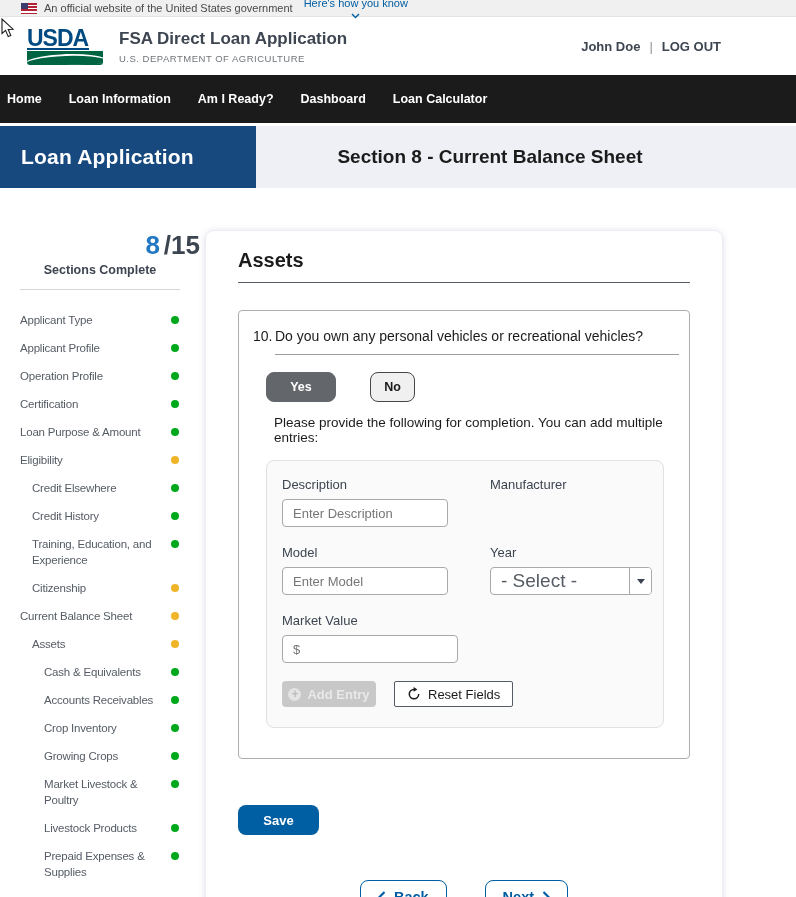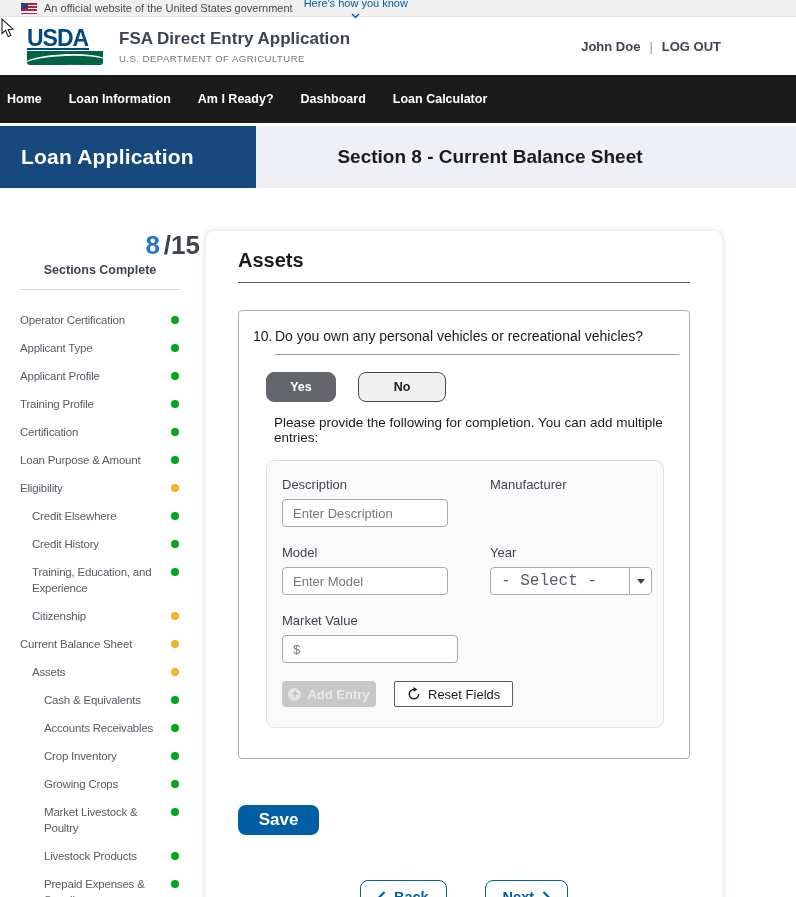--- a/index.html
+++ b/index.html
@@ -70,54 +70,54 @@
     border:1px solid #eceef4; border-radius:9px; box-shadow:0 1px 7px rgba(70,80,120,.18);
     padding:18px 32px 70px 32px; min-height:760px; }
   .card h2 { font-size:20px; font-weight:bold; color:#1b1b1b; }
   .h-rule { border:none; border-top:1.5px solid #565c65; margin-top:10px; }
 
   .qbox { margin-top:27px; border:1px solid #a9aeb1; border-radius:4px; padding:17px 14px 30px 14px; }
   .q-row { display:flex; font-size:14px; color:#1b1b1b; }
   .q-num { width:22px; flex:0 0 22px; }
   .q-divider { border-bottom:1px solid #9d9d9d; margin:10px 0 0 22px; width:404px; }
 
-  .yn-row { margin:17px 0 0 13px; display:flex; gap:22px; }
+  .yn-row { margin:17px 0 0 13px; display:flex; gap:34px; }
   .yes, .no { font-family:inherit; font-size:12.5px; font-weight:bold; border-radius:8px;
     height:30px; cursor:pointer; }
   .yes { width:70px; background:var(--selected-gray,#63666a); color:#fff; border:1px solid var(--selected-gray,#63666a); }
-  .no { width:88px; background:#f0f0f0; color:#1b1b1b; border:1.5px solid #44474b; }
+  .no { width:45px; background:#f0f0f0; color:#1b1b1b; border:1.5px solid #44474b; }
 
   .helper { margin:13px 0 0 21px; font-size:13.5px; color:#1b1b1b; }
 
   .panel { margin:15px 0 0 13px; width:398px; background:#fafafa; border:1px solid #dfe1e2;
     border-radius:8px; padding:16px 14px 20px 15px; }
   .grid { display:grid; grid-template-columns:166px 162px; column-gap:42px; row-gap:18px; }
   .field label { display:block; font-size:13px; color:#3d4551; margin-bottom:7px; }
   .field input { width:166px; height:28px; border:1px solid #a9a9a9; border-radius:4px;
     background:#fff; padding:0 10px; font-family:inherit; font-size:13px; color:#1b1b1b; }
   .field input::placeholder { color:#767676; opacity:1; }
   .mv-input { width:176px !important; }
   .select { width:162px; height:28px; border:1px solid #a9a9a9; border-radius:4px; background:#fff;
     display:flex; align-items:center; cursor:pointer; overflow:hidden; }
-  .select-value { flex:1; font-size:16px; color:#565c65; padding-left:10px;font-family:Liberation Mono, monospace; }
+  .select-value { flex:1; font-size:19px; color:#565c65; padding-left:10px; }
   .select-arrow { width:22px; height:100%; border-left:1px solid #a9a9a9; display:flex;
     align-items:center; justify-content:center; background:#fff; }
 
   .btn-row { margin-top:18px; display:flex; gap:18px; }
   .add { width:94px; height:26px; background:#c8c8c8; border:none; border-radius:4px;
     display:flex; align-items:center; justify-content:center; gap:6px; color:#e8e8e8;
     font-family:inherit; font-size:13px; font-weight:bold; cursor:default; }
   .plus-icon { width:13px; height:13px; border-radius:50%; background:#e4e4e4; color:#bdbdbd;
     font-size:12px; font-weight:bold; line-height:13px; text-align:center; }
   .reset { height:26px; background:#fff; border:1.5px solid #565c65; border-radius:2px;
     display:flex; align-items:center; gap:7px; padding:0 12px; font-family:inherit;
     font-size:13px; color:#1b1b1b; cursor:pointer; }
 
   .save { margin-top:46px; width:81px; height:30px; background:var(--accent,#005ea2);
-    border:none; border-radius:8px; color:#fff; font-family:inherit; font-size:17px;
+    border:none; border-radius:8px; color:#fff; font-family:inherit; font-size:13px;
     font-weight:bold; cursor:pointer; display:block; }
 
   .nav-btns { margin-top:45px; display:flex; justify-content:center; gap:38px; }
   .back, .next { height:33px; background:#fff; border:1.5px solid var(--accent,#005ea2);
     border-radius:8px; color:var(--accent,#005ea2); font-family:inherit; font-size:14.5px;
     font-weight:bold; display:flex; align-items:center; gap:8px; padding:0 17px; cursor:pointer; }
 
   .cursor { position:absolute; left:1px; top:18px; z-index:10; }
 </style>
 </head>
@@ -141,21 +141,21 @@
       </svg>
     </span>
   </div>
 
   <header>
     <div class="logo">
       <div class="logo-usda">USDA</div>
       <div class="logo-swoosh"></div>
     </div>
     <div class="title-block">
-      <div class="app-title">FSA Direct Entry Application</div>
+      <div class="app-title">FSA Direct Loan Application</div>
       <div class="dept">U.S. DEPARTMENT OF AGRICULTURE</div>
     </div>
     <div class="user-area">
       <span>John Doe</span>
       <span class="sep">|</span>
       <span>LOG OUT</span>
     </div>
   </header>
 
   <nav class="main-nav">
@@ -178,33 +178,29 @@
   <div class="content">
 
     <aside class="sidebar">
       <div class="counter">
         <span class="c-num">8</span><span class="c-total">/15</span>
       </div>
       <div class="c-caption">Sections Complete</div>
       <hr class="s-divider">
       <div class="s-list">
           <div class="s-row lvl0">
-            <div class="s-label">Operator Certification</div>
-            <span class="s-dot" style="background: rgb(0, 169, 28);"></span>
-          </div>
-          <div class="s-row lvl0">
             <div class="s-label">Applicant Type</div>
             <span class="s-dot" style="background: rgb(0, 169, 28);"></span>
           </div>
           <div class="s-row lvl0">
             <div class="s-label">Applicant Profile</div>
             <span class="s-dot" style="background: rgb(0, 169, 28);"></span>
           </div>
           <div class="s-row lvl0">
-            <div class="s-label">Training Profile</div>
+            <div class="s-label">Operation Profile</div>
             <span class="s-dot" style="background: rgb(0, 169, 28);"></span>
           </div>
           <div class="s-row lvl0">
             <div class="s-label">Certification</div>
             <span class="s-dot" style="background: rgb(0, 169, 28);"></span>
           </div>
           <div class="s-row lvl0">
             <div class="s-label">Loan Purpose &amp; Amount</div>
             <span class="s-dot" style="background: rgb(0, 169, 28);"></span>
           </div>

